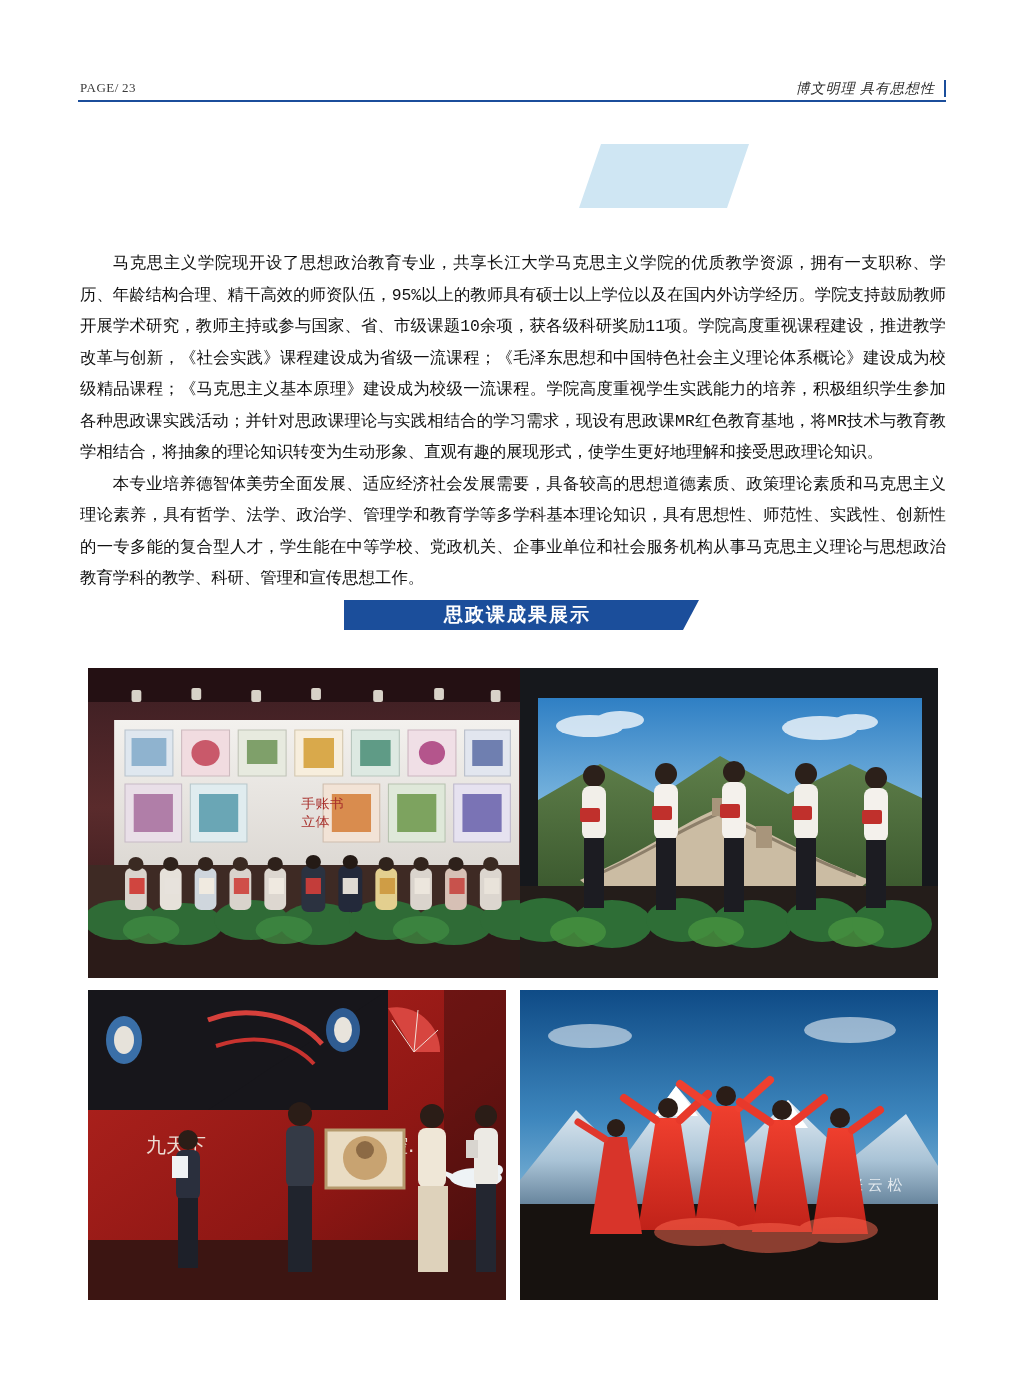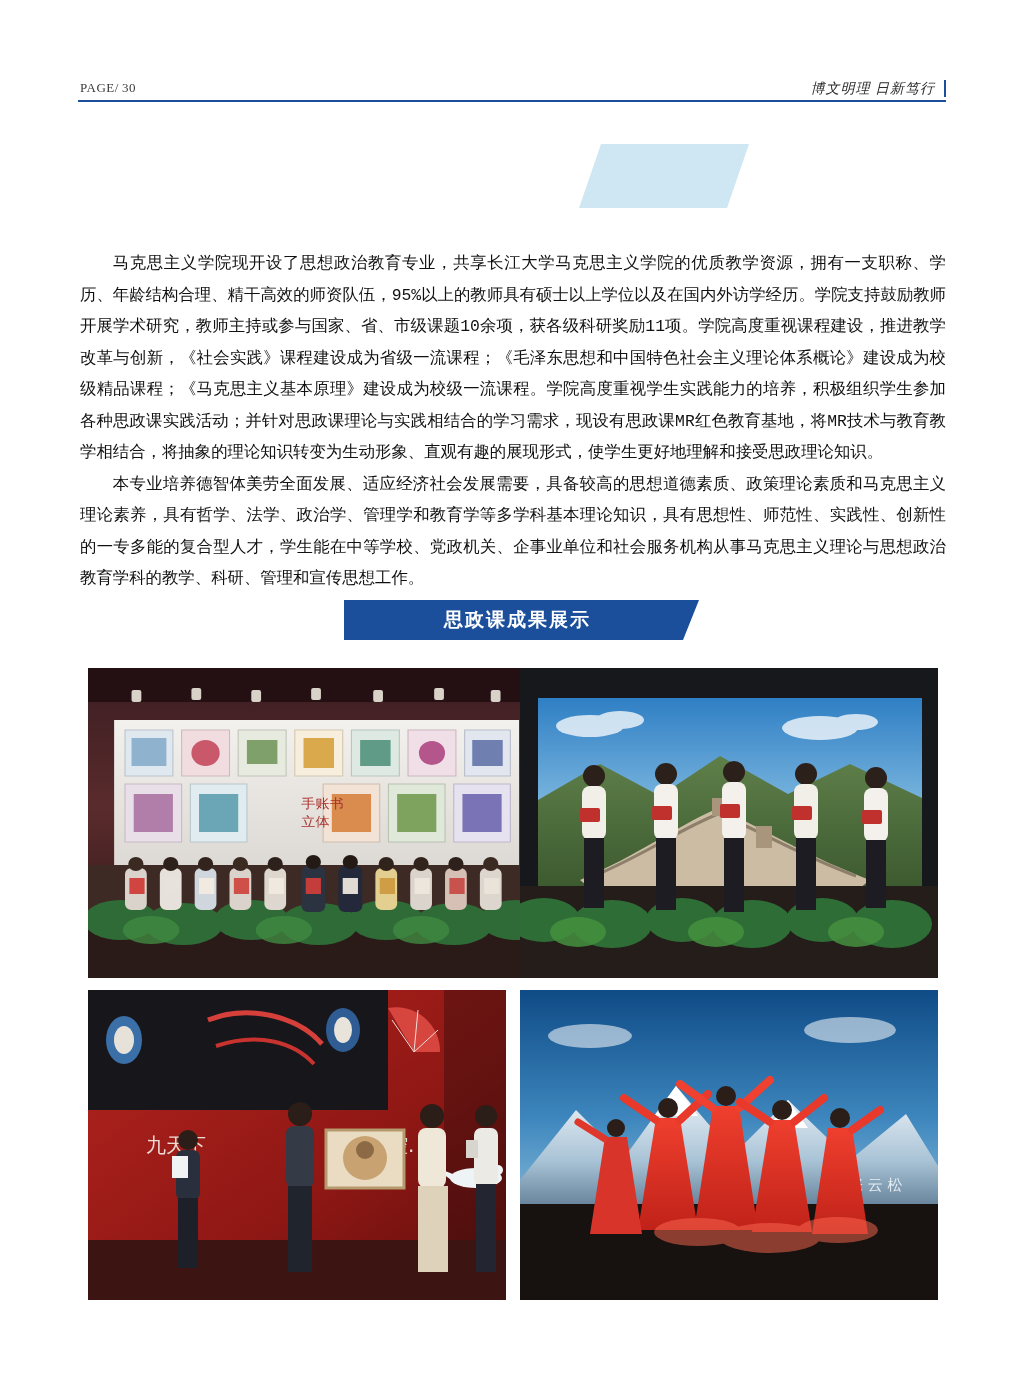--- a/index.html
+++ b/index.html
@@ -128,21 +128,21 @@
     left: 344px;
     top: 600px;
     width: 355px;
     height: 42px;
   }
   .section-banner .plate {
     position: absolute;
     left: 0;
     top: 0;
     width: 355px;
-    height: 40px;
+    height: 30px;
     background: #1b4e9b;
     clip-path: polygon(0 0, 100% 0, calc(100% - 16px) 100%, 0 100%);
     display: flex;
     align-items: center;
     justify-content: center;
   }
   .section-banner .plate span {
     color: #ffffff;
     font-size: 19px;
     font-weight: bold;
@@ -168,24 +168,24 @@
   .p2 { left: 432px; top: 0;   width: 418px; height: 310px; }
   .p3 { left: 0;    top: 322px; width: 418px; height: 310px; }
   .p4 { left: 432px; top: 322px; width: 418px; height: 310px; }
   .photo svg { display: block; width: 100%; height: 100%; }
 </style>
 </head>
 <body>
 
 <div class="page-header">
   <div class="page-label">
-    <span>PAGE/</span><span class="num">30</span>
+    <span>PAGE/</span><span class="num">23</span>
   </div>
   <div class="brand-mark">
-    <span class="cn">博文明理 日新笃行</span>
+    <span class="cn">博文明理 具有思想性</span>
     <span class="tick"></span>
   </div>
   <div class="rule"></div>
 </div>
 
 <div class="title-banner">
   <div class="tail"></div>
 </div>
 
 <div class="body-copy">

